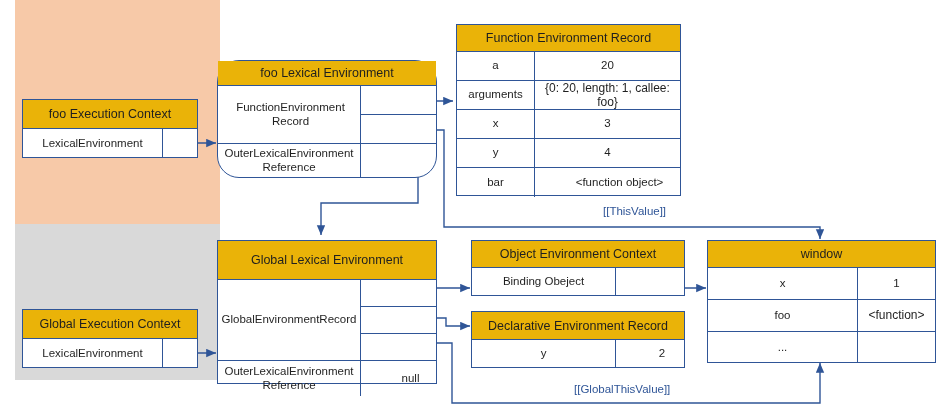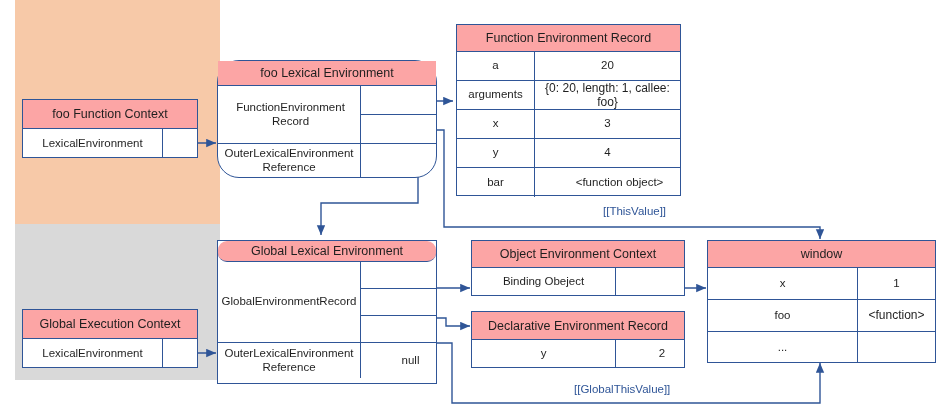--- a/index.html
+++ b/index.html
@@ -7,21 +7,21 @@
     width:951px;height:416px;position:relative;overflow:hidden;
     font-family:"Liberation Sans","DejaVu Sans",sans-serif;
     color:#1f1f1f;
   }
   .panel{position:absolute;}
   #panel-foo{left:15px;top:0;width:205px;height:224px;background:#f7c9a8;}
   #panel-global{left:15px;top:224px;width:205px;height:156px;background:#d9d9d9;}
 
   .box{position:absolute;border:1px solid #2f5597;box-sizing:border-box;background:#ffffff;}
   .hdr{
-    background:#fca5a5;border-bottom:1px solid #2f5597;
+    background:#eab308;border-bottom:1px solid #2f5597;
     text-align:center;font-size:12.5px;color:#1f1f1f;
     display:flex;align-items:center;justify-content:center;
     box-sizing:border-box;width:100%;
   }
   .row{display:flex;box-sizing:border-box;width:100%;border-bottom:1px solid #2f5597;}
   .row.last{border-bottom:none;gap:24px;}
   .cell{
     display:flex;align-items:center;justify-content:center;text-align:center;
     font-size:11.5px;box-sizing:border-box;padding:0 3px;line-height:1.2;
   }
@@ -64,21 +64,21 @@
 
     <path d="M400,318 L446,318 L446,326 L470,326" marker-end="url(#ah)"></path>
 
     <path d="M400,343 L452,343 L452,403 L820,403 L820,363" marker-end="url(#ah)"></path>
 
     <path d="M655,288 L706,288" marker-end="url(#ah)"></path>
   </g>
 </svg>
 
 <div class="box" id="foo-ec" style="left:22px;top:99px;width:176px;height:59px;">
-  <div class="hdr" style="height:29px;">foo Function Context</div>
+  <div class="hdr" style="height:29px;">foo Execution Context</div>
   <div class="row last" style="height:29px;">
     <div class="cell k" style="width:140px;height:100%;">LexicalEnvironment</div>
     <div class="cell" style="flex:1;height:100%;"></div>
   </div>
 </div>
 
 <div class="box" id="global-ec" style="left:22px;top:309px;width:176px;height:59px;">
   <div class="hdr" style="height:29px;">Global Execution Context</div>
   <div class="row last" style="height:29px;">
     <div class="cell k" style="width:140px;height:100%;">LexicalEnvironment</div>
@@ -95,21 +95,21 @@
       <div class="subcell last"></div>
     </div>
   </div>
   <div class="row last" style="height:33px;">
     <div class="cell k" style="width:143px;height:100%;">OuterLexicalEnvironment Reference</div>
     <div class="cell" style="flex:1;height:100%;"></div>
   </div>
 </div>
 
 <div class="box" id="global-lex" style="left:217px;top:240px;width:220px;height:144px;">
-  <div class="hdr" style="height:21px;border-radius:9px;">Global Lexical Environment</div>
+  <div class="hdr" style="height:39px;">Global Lexical Environment</div>
   <div class="row" style="height:81px;">
     <div class="cell k" style="width:143px;height:100%;">GlobalEnvironmentRecord</div>
     <div class="subcol" style="flex:1;height:100%;">
       <div class="subcell"></div>
       <div class="subcell"></div>
       <div class="subcell last"></div>
     </div>
   </div>
   <div class="row last" style="height:35px;">
     <div class="cell k" style="width:143px;height:100%;">OuterLexicalEnvironment Reference</div>

